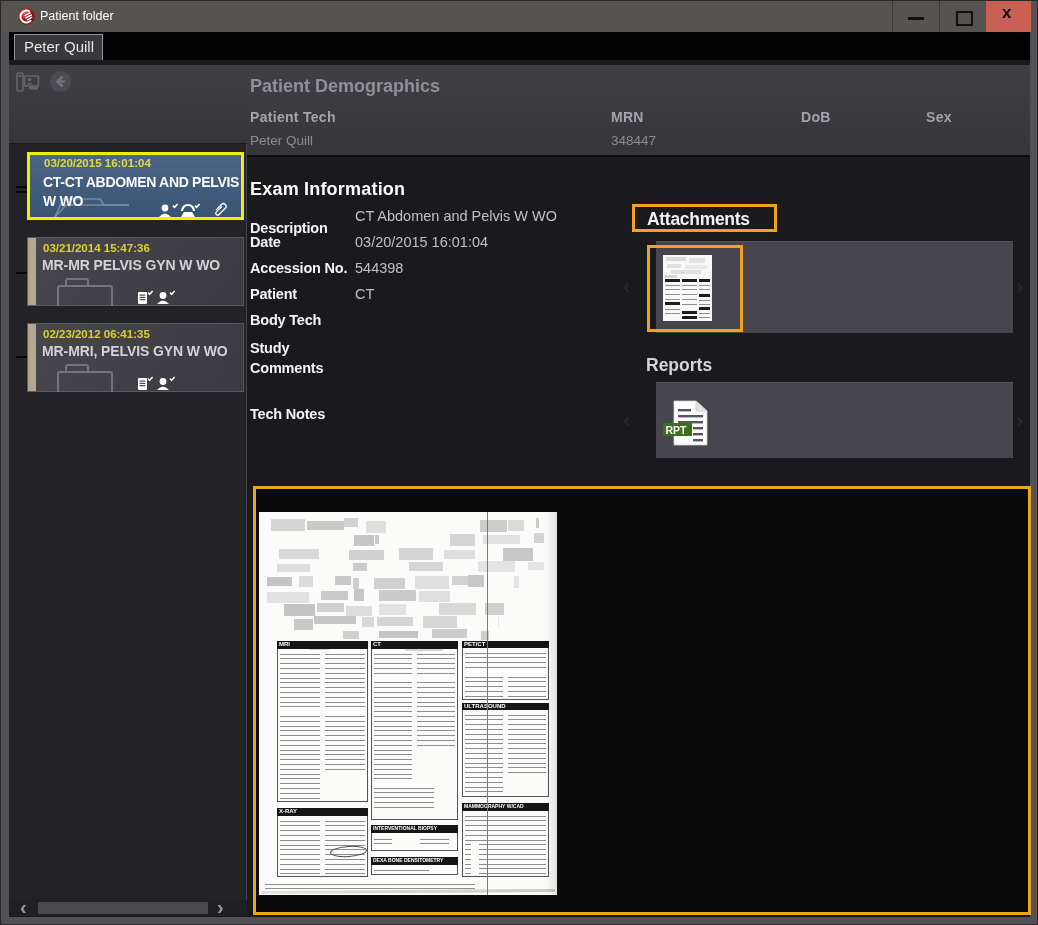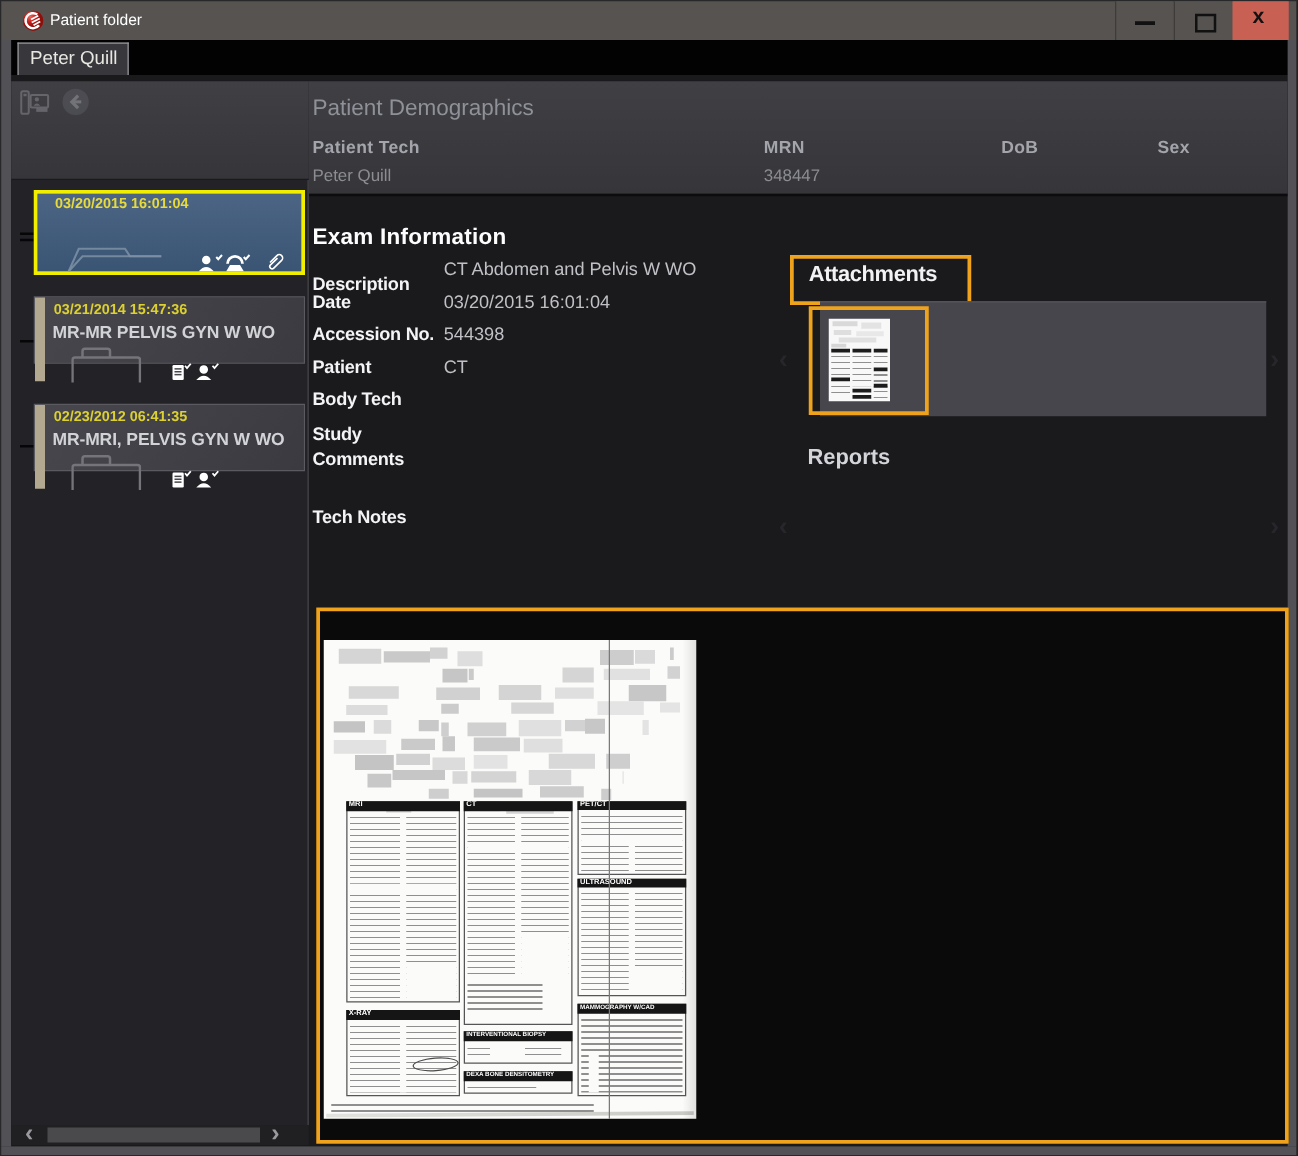--- a/index.html
+++ b/index.html
@@ -27,29 +27,29 @@
   #tabstrip { position:absolute; left:9px; top:32px; width:1021px; height:28px; background:#020202; }
   #tab { position:absolute; left:5px; top:2px; width:89px; height:26px; background:#37373c; border:1px solid #97979b; border-bottom:none; color:#e9e7e1; font-size:15px; padding:3px 0 0 9px; }
 
   
   #content { position:absolute; left:9px; top:60px; width:1021px; height:857px; background:#1a1a1d; }
 
   
   #panel-left { position:absolute; left:0; top:5px; width:238px; height:78px; background:linear-gradient(#3f3f44,#36363a); }
   #panel-demo { position:absolute; left:238px; top:5px; width:783px; height:92px; background:linear-gradient(#3f3f44,#36363a); border-bottom:2px solid #0c0c0e; }
 
-  #hdr-demo { position:absolute; left:3px; top:11px; color:#8f9198; font-size:18px; font-weight:normal; }
+  #hdr-demo { position:absolute; left:3px; top:11px; color:#8f9198; font-size:18px; font-weight:bold; }
   .demo-lab { position:absolute; top:44px; color:#a4a5ac; font-size:14px; font-weight:bold; letter-spacing:0.3px; }
   .demo-val { position:absolute; top:68px; color:#8c8d92; font-size:13.5px; }
 
   
   #sidebar { position:absolute; left:0; top:84px; width:238px; height:756px; background:#232327; }
   .tick { position:absolute; left:7px; width:11px; height:2px; background:#060608; }
 
-  .card { position:absolute; left:18px; width:217px; height:54px; }
+  .card { position:absolute; left:18px; width:217px; height:69px; }
   .card2 { background:linear-gradient(125deg,#47474d,#3a3a40); border:1px solid #5a5a60; }
   .strip { position:absolute; left:0px; top:0px; width:8px; height:67px; background:#b3a890; }
   .cdate { position:absolute; left:15px; top:4px; color:#ddd12f; font-size:11.5px; font-weight:bold; }
   .ctitle { position:absolute; z-index:1; left:14px; top:19px; color:#d2d3d7; font-size:14px; font-weight:bold; letter-spacing:-0.1px; white-space:nowrap; }
 
   #card1 { top:8px; height:68px; background:linear-gradient(#4c6585,#3a5473); border:3px solid #f2ee00; }
   #card1 .cdate { left:14px; top:2px; color:#e8da3c; }
   #card1 .ctitle { left:13px; top:18px; color:#fbfcff; line-height:18.5px; white-space:normal; }
   #card2 { top:93px; }
   #card3 { top:179px; }
@@ -59,21 +59,21 @@
   
   #hscroll { position:absolute; left:0; top:840px; width:238px; height:16px; background:#202023; }
   #hthumb { position:absolute; left:29px; top:2px; width:170px; height:12px; background:#4a4a4d; }
   .harr { position:absolute; top:-4px; color:#9a9a9e; font-size:20px; font-weight:bold; }
 
   
   #hdr-exam { position:absolute; left:241px; top:119px; color:#fdfdfd; font-size:18px; font-weight:bold; letter-spacing:0.2px; }
   .xlab { position:absolute; left:241px; color:#f4f4f6; font-size:14.5px; font-weight:bold; letter-spacing:-0.2px; }
   .xval { position:absolute; left:346px; color:#c0c1c5; font-size:14.5px; }
 
-  #att-box { position:absolute; left:623px; top:144px; width:145px; height:40px; border:3px solid #efa21c; }
+  #att-box { position:absolute; left:623px; top:144px; width:145px; height:28px; border:3px solid #efa21c; }
   #att-box span { position:absolute; left:12px; top:2px; color:#f2f2f4; font-size:17.5px; font-weight:bold; letter-spacing:-0.3px; }
   #att-strip { position:absolute; left:647px; top:181px; width:357px; height:92px; background:#46464c; border-top:1px solid #54545a; }
   #thumb-box { position:absolute; left:638px; top:185px; width:96px; height:87px; border:3px solid #efa21c; }
   #thumb-doc { position:absolute; left:13px; top:7px; width:49px; height:66px; background:#f8f8f8; }
 
   #hdr-rep { position:absolute; left:637px; top:295px; color:#d4d5d9; font-size:17.5px; font-weight:bold; }
   #rep-strip { position:absolute; left:647px; top:322px; width:357px; height:76px; background:#46464c; border-top:1px solid #54545a; }
 
   .chev { position:absolute; color:#27272b; font-size:22px; font-weight:bold; }
 
@@ -145,20 +145,21 @@
 
   <div id="sidebar">
     <div style="position:absolute;left:237px;top:0px;width:1px;height:756px;background:#45454a"></div>
     <div class="tick" style="top:42px"></div>
     <div class="tick" style="top:47px"></div>
     <div class="tick" style="top:128px"></div>
     <div class="tick" style="top:212px"></div>
 
     <div id="card1" class="card">
       <div class="cdate">03/20/2015 16:01:04</div>
+      <div class="ctitle" style="letter-spacing:-0.3px">CT-CT ABDOMEN AND PELVIS<br>W WO</div>
 
       <svg class="abs" style="left:23px;top:41px;z-index:0" width="78" height="21" viewBox="0 0 78 21">
         <path d="M2 21 L10 3 L47 3 L51 9 L76 9" fill="none" stroke="#7e90a6" stroke-width="1.7" opacity="0.85"></path>
         <path d="M2 21 L13 9 L76 9" fill="none" stroke="#7e90a6" stroke-width="1.7" opacity="0.85"></path>
       </svg>
       <div class="icons" style="left:128px;top:48px">
         <svg width="70" height="16" viewBox="0 0 70 16">
           <g fill="#fff">
             <circle cx="7" cy="5" r="3.4"></circle>
             <path d="M1 14 q6 -7 12 0 z"></path>
@@ -268,20 +269,36 @@
       <div style="position:absolute;left:36px;top:52px;width:11px;height:2.5px;background:#1c1c1c"></div>
       <div style="position:absolute;left:19px;top:56px;width:15px;height:2.5px;background:#1c1c1c"></div>
       <div style="position:absolute;left:19px;top:61px;width:15px;height:2.5px;background:#1c1c1c"></div>
       <div class="fake" style="left:36px;top:56px;width:11px;height:8px"></div>
     </div>
   </div>
 
   <div id="hdr-rep">Reports</div>
   <div class="chev" style="left:614px;top:348px">‹</div>
   <div class="chev" style="left:1007px;top:348px">›</div>
+  <div id="rep-strip">
+    <svg class="abs" style="left:6px;top:15px" width="48" height="52" viewBox="0 0 48 52">
+      <path d="M12 3 L34 3 L45 13 L45 47 L12 47 Z" fill="#fdfdfd" stroke="#d0d0d0" stroke-width="0.8"></path>
+      <path d="M34 3 L34 13 L45 13 Z" fill="#e4e4e4" stroke="#c8c8c8" stroke-width="0.8"></path>
+      <g fill="#55565c">
+        <rect x="16" y="11" width="13" height="2.4"></rect>
+        <rect x="16" y="17" width="25" height="2.4"></rect>
+        <rect x="16" y="23" width="25" height="2.4"></rect>
+        <rect x="31" y="29" width="10" height="2.4"></rect>
+        <rect x="31" y="35" width="10" height="2.4"></rect>
+        <rect x="31" y="41" width="10" height="2.4"></rect>
+      </g>
+      <rect x="1" y="25" width="29" height="13" fill="#3a7118"></rect>
+      <text x="3.5" y="35.5" fill="#fff" font-size="10.5" font-weight="bold" font-family="Liberation Sans">RPT</text>
+    </svg>
+  </div>
 
   <div id="preview">
     <div id="paper">
       <div class="mos" style="left:12px;top:7px;width:34px;height:12px;background:#d5d5d5"></div>
       <div class="mos" style="left:48px;top:9px;width:37px;height:9px;background:#c9c9c9"></div>
       <div class="mos" style="left:85px;top:6px;width:14px;height:9px;background:#d2d2d2"></div>
       <div class="mos" style="left:107px;top:9px;width:20px;height:12px;background:#dedede"></div>
       <div class="mos" style="left:221px;top:8px;width:27px;height:12px;background:#cdcdcd"></div>
       <div class="mos" style="left:249px;top:8px;width:16px;height:11px;background:#dadada"></div>
       <div class="mos" style="left:277px;top:6px;width:3px;height:10px;background:#cbcbcb"></div>

